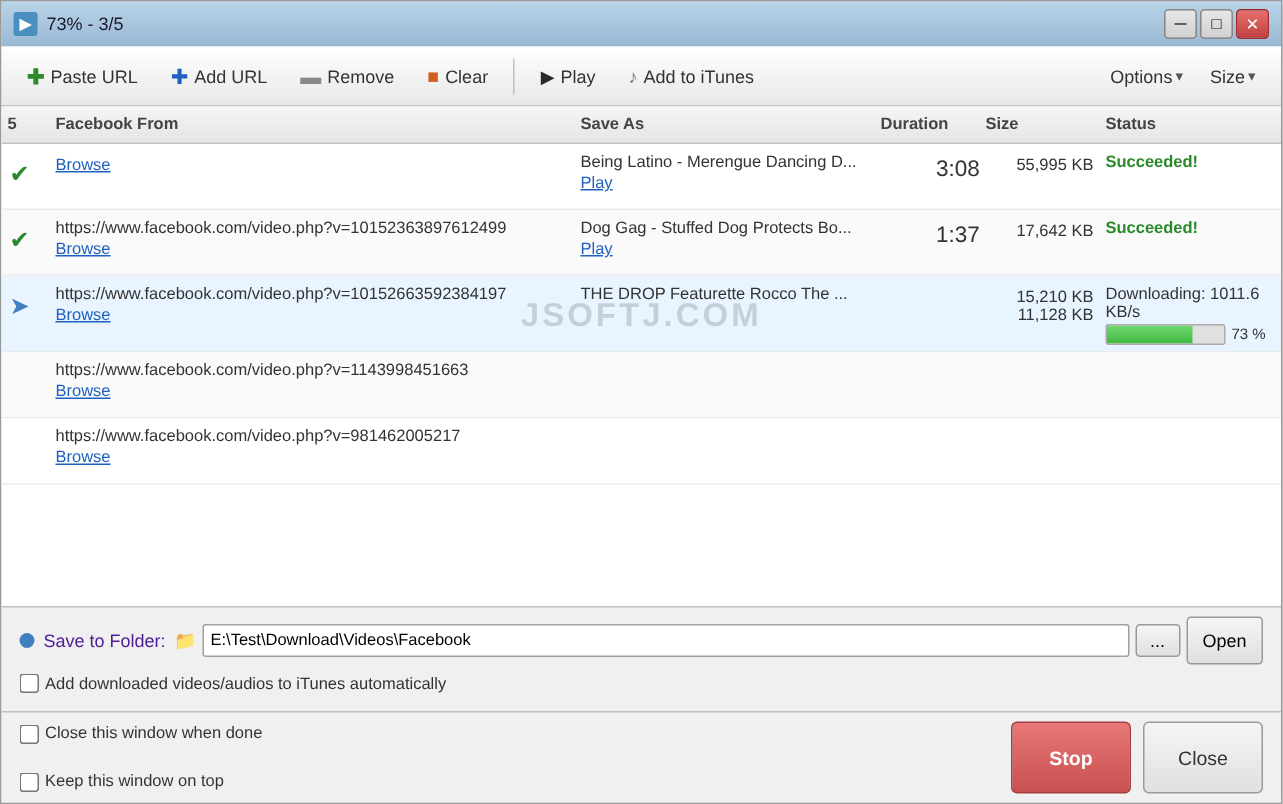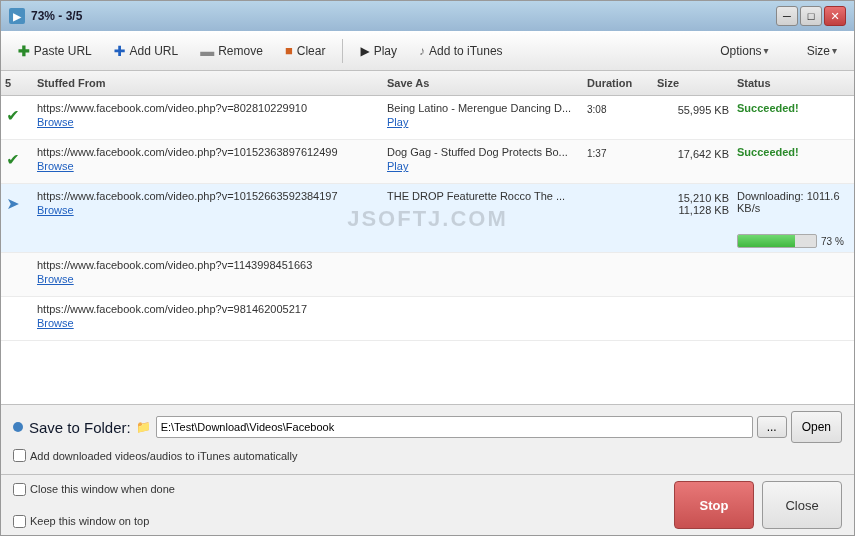--- a/index.html
+++ b/index.html
@@ -33,21 +33,21 @@
     .title-icon {
       width: 16px;
       height: 16px;
       background: #4a8fc0;
       border-radius: 2px;
       display: flex; align-items: center; justify-content: center;
       font-size: 10px; color: white; font-weight: bold;
     }
     .title-text {
       font-size: 12px;
-      font-weight: 700;
+      font-weight: 400;
       color: #1a1a2e;
     }
     .title-bar-buttons {
       display: flex;
       gap: 2px;
     }
     .title-btn {
       width: 22px; height: 20px;
       border: 1px solid #888;
       border-radius: 3px;
@@ -84,21 +84,21 @@
     }
     .btn-icon-green { color: #2a8a2a; font-size: 14px; font-weight: bold; }
     .btn-icon-blue { color: #2060c0; font-size: 14px; }
     .btn-icon-gray { color: #888; font-size: 14px; }
     .btn-icon-play { color: #2a2a2a; font-size: 12px; }
     .separator { width: 1px; height: 24px; background: #c0c0c0; margin: 0 4px; }
     .toolbar-right {
       margin-left: auto;
       display: flex;
       align-items: center;
-      gap: 20px;
+      gap: 0;
     }
     .toolbar-menu-btn {
       display: flex; align-items: center; gap: 2px;
       padding: 4px 8px;
       border: 1px solid transparent;
       border-radius: 3px;
       background: transparent;
       cursor: pointer;
       font-size: 12px;
       color: #333;
@@ -141,25 +141,25 @@
     .table-row.active { background: #e8f4ff; }
     .row-icon { display: flex; align-items: flex-start; justify-content: center; padding-top: 6px; }
     .icon-success { color: #2a8a2a; font-size: 16px; }
     .icon-arrow { color: #4080c0; font-size: 16px; }
     .row-url { display: flex; flex-direction: column; padding: 2px 4px; }
     .url-text { font-size: 11px; color: #333; word-break: break-all; }
     .browse-link { font-size: 11px; color: #2060c0; cursor: pointer; text-decoration: underline; margin-top: 2px; }
     .row-saveas { display: flex; flex-direction: column; padding: 2px 4px; }
     .saveas-text { font-size: 11px; color: #333; overflow: hidden; text-overflow: ellipsis; white-space: nowrap; max-width: 190px; }
     .play-link { font-size: 11px; color: #2060c0; cursor: pointer; text-decoration: underline; margin-top: 2px; }
-    .row-duration { font-size: 10px; color: #333; padding: 4px 4px 0; }
+    .row-duration { font-size: 15px; color: #333; padding: 4px 4px 0; margin-left: 37px; }
     .row-size { font-size: 11px; color: #333; padding: 4px 4px 0; text-align: right; }
     .row-status { font-size: 11px; padding: 2px 4px 0; }
     .status-success { color: #2a8a2a; font-weight: 600; }
-    .status-downloading { display: flex; flex-direction: column; gap: 20px; }
+    .status-downloading { display: flex; flex-direction: column; gap: 2px; }
     .status-text { color: #333; font-size: 11px; }
     .progress-bar-container { display: flex; align-items: center; gap: 4px; }
     .progress-bar-bg { width: 80px; height: 14px; background: #e0e0e0; border: 1px solid #aaa; border-radius: 2px; overflow: hidden; }
     .progress-bar-fill { height: 100%; background: linear-gradient(to bottom, #70d870, #40b840); }
     .progress-pct { font-size: 10px; color: #333; }
     .size-two { display: flex; flex-direction: column; }
     .size-line { font-size: 11px; color: #333; }
 
     
     .bottom-section {
@@ -168,21 +168,21 @@
       padding: 6px 12px;
       flex-shrink: 0;
     }
     .save-folder-row {
       display: flex;
       align-items: center;
       gap: 6px;
       margin-bottom: 6px;
     }
     .folder-dot { width: 10px; height: 10px; border-radius: 50%; background: #4080c0; flex-shrink: 0; }
-    .save-label { font-size: 15px; color: #0f172a; white-space: nowrap; }
+    .save-label { font-size: 12px; color: #4c1d95; white-space: nowrap; }
     .folder-path-container { display: flex; align-items: center; flex: 1; gap: 4px; }
     .folder-icon-small { font-size: 12px; color: #e0a020; }
     .folder-input {
       flex: 1;
       height: 22px;
       border: 1px solid #a0a0a0;
       border-radius: 2px;
       font-size: 11px;
       padding: 0 4px;
       background: white;
@@ -309,36 +309,35 @@
         <span>Size</span>
         <span class="chevron">▾</span>
       </button>
     </div>
   </div>
 
   <div class="table-container">
     <div class="table-header">
       <div class="th">5</div>
       <div class="th"></div>
-      <div class="th">Stuffed From</div>
+      <div class="th">Facebook From</div>
       <div class="th">Save As</div>
       <div class="th">Duration</div>
       <div class="th">Size</div>
       <div class="th">Status</div>
     </div>
     <div class="table-body-wrapper">
       <div class="watermark-text">JSOFTJ.COM</div>
 
       <div class="table-row">
         <div class="row-icon">
           <span class="icon-success">✔</span>
         </div>
         <div></div>
         <div class="row-url">
-          <span class="url-text">https://www.facebook.com/video.php?v=802810229910</span>
           <a class="browse-link">Browse</a>
         </div>
         <div class="row-saveas">
           <span class="saveas-text">Being Latino - Merengue Dancing D...</span>
           <a class="play-link">Play</a>
         </div>
         <div class="row-duration">3:08</div>
         <div class="row-size">55,995 KB</div>
         <div class="row-status">
           <span class="status-success">Succeeded!</span>

